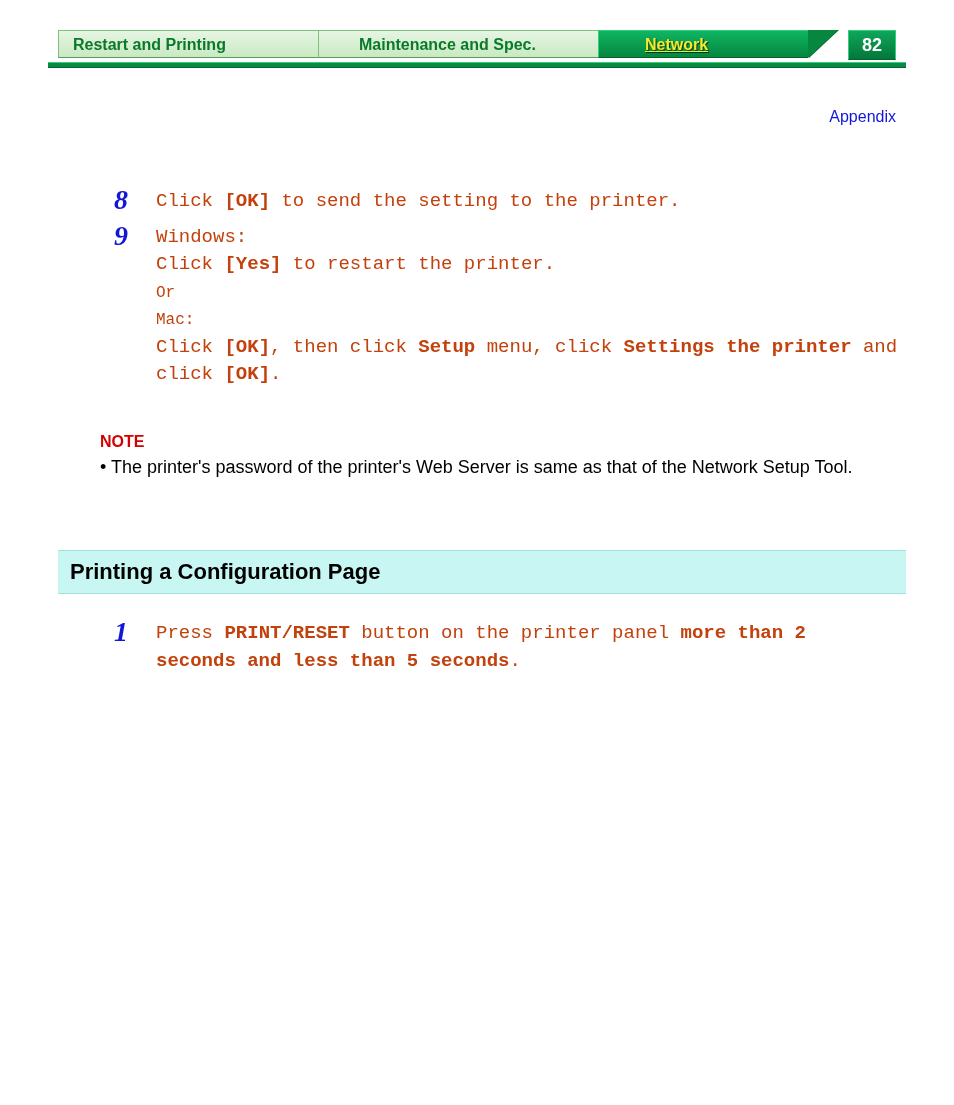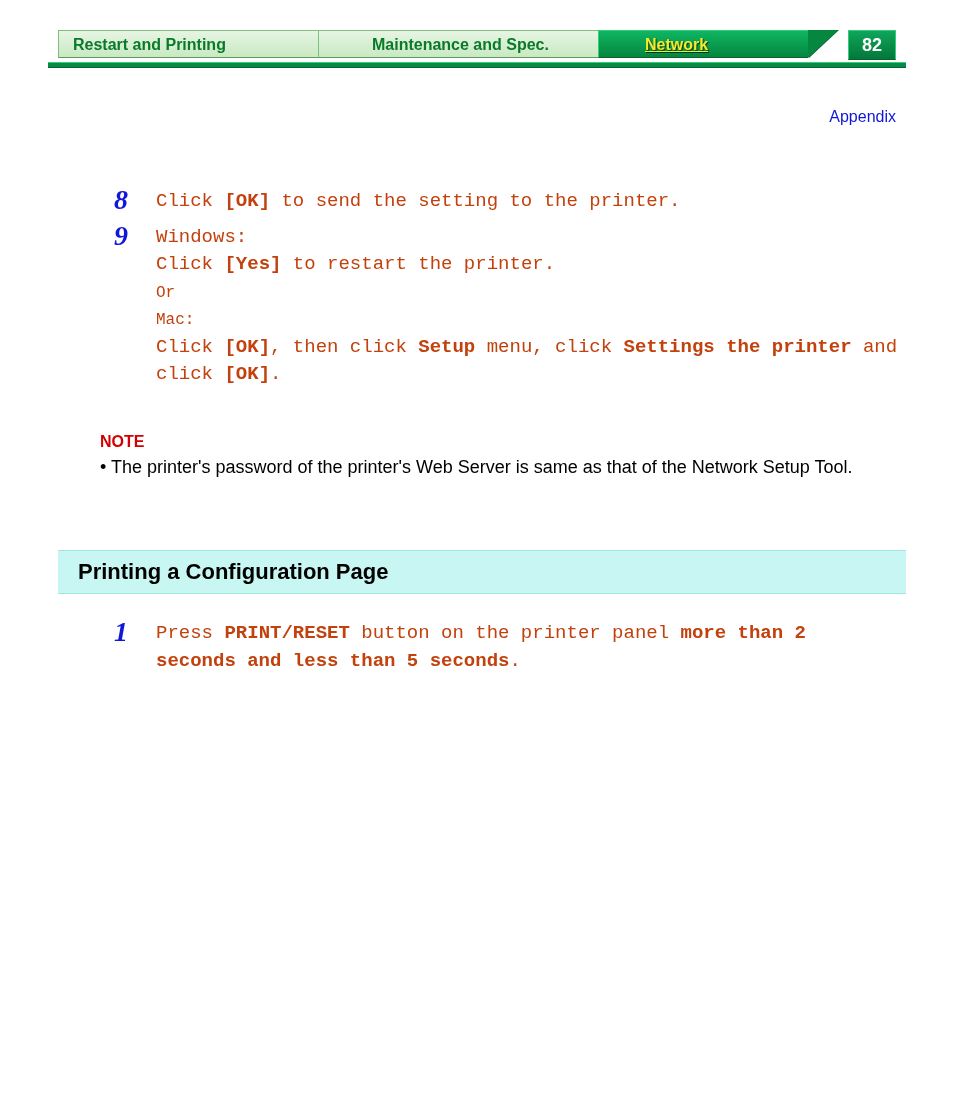--- a/index.html
+++ b/index.html
@@ -55,21 +55,21 @@
     width: 0; height: 0;
     border-top: 28px solid #c9e9c2;
     border-right: 30px solid transparent;
     z-index: 1;
     filter: drop-shadow(1px 0 0 #7fbf7f);
   }
   .tab2 {
     left: 260px; width: 280px;
     background: linear-gradient(#e6f5e3,#c9e9c2);
     color: #0a7a2a;
-    padding-left: 53px;
+    padding-left: 40px;
     z-index: 2;
   }
   .tab2-tri {
     position: absolute;
     left: 540px; top: 0;
     width: 0; height: 0;
     border-top: 28px solid #c9e9c2;
     border-right: 30px solid transparent;
     z-index: 2;
     filter: drop-shadow(1px 0 0 #7fbf7f);
@@ -168,21 +168,21 @@
     line-height: 1.4;
   }
   .note-text::before {
     content: "• ";
   }
   .section-title {
     margin: 70px 48px 0 58px;
     background: #c8f6f3;
     border-top: 1px solid #9fe6e0;
     border-bottom: 1px solid #9fe6e0;
-    padding: 8px 20px;
+    padding: 8px 12px;
     font-size: 22px;
     font-weight: bold;
   }
   .section-content {
     margin: 24px 58px 0 58px;
   }
   b { font-weight: bold; }
 </style>
 </head>
 <body>

